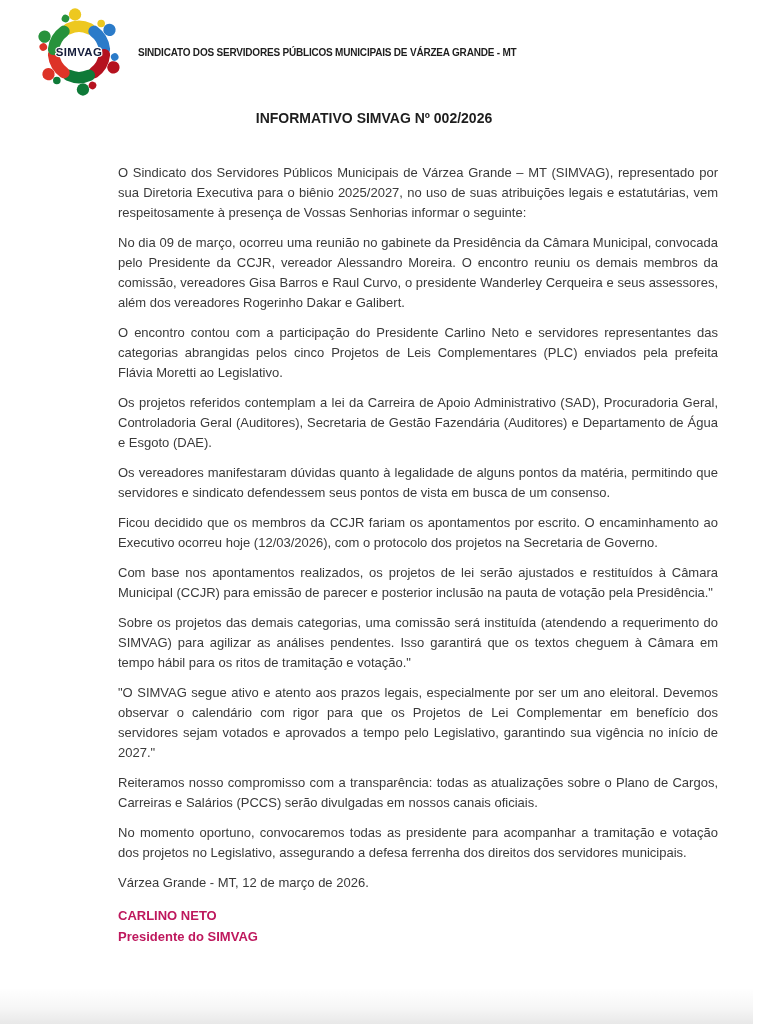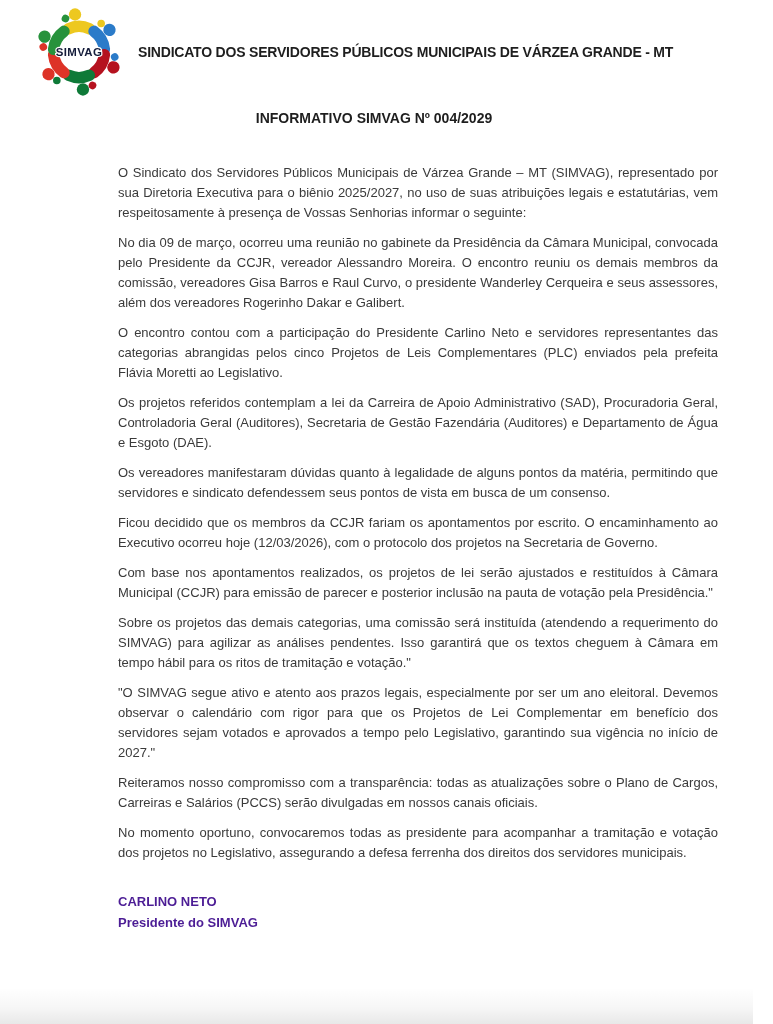--- a/index.html
+++ b/index.html
@@ -19,21 +19,21 @@
     position: absolute;
     left: 35px;
     top: 8px;
     width: 715px;
     display: flex;
     align-items: center;
     gap: 15px;
   }
   .logo { width: 88px; height: 88px; flex: none; }
   .org-name {
-    font-size: 14px;
+    font-size: 10px;
     font-weight: bold;
     color: #1e1e1e;
     letter-spacing: -0.2px;
     white-space: nowrap;
   }
 
   
   .doc-title {
     position: absolute;
     top: 110px;
@@ -55,21 +55,21 @@
     line-height: 20px;
     color: #3a3a3a;
   }
   .doc-body p.para {
     text-align: justify;
     text-justify: inter-word;
     margin-bottom: 10px;
   }
   .dateline { margin-top: 2px; }
 
-  .signature { margin-top: 28px; font-weight: bold; color: #4c1d95; }
+  .signature { margin-top: 12px; font-weight: bold; color: #be185d; }
   .sig-name { line-height: 21px; }
   .sig-role { line-height: 21px; }
 
   
   .bottom-shade {
     position: absolute;
     left: 0; bottom: 0;
     width: 100%; height: 36px;
     background: linear-gradient(180deg, rgba(0,0,0,0) 0%, rgba(0,0,0,0.035) 55%, rgba(0,0,0,0.09) 100%);
     pointer-events: none;
@@ -111,35 +111,36 @@
       <g transform="rotate(300 50 50)">
         <path d="M 38.2 23.5 A 29 29 0 0 1 61.8 23.5" fill="none" stroke-width="13" stroke-linecap="round" stroke="#27923c"></path>
         <circle cx="45.5" cy="7.4" r="7" fill="#27923c"></circle>
         <circle cx="75.2" cy="17.7" r="4.3" fill="#27923c"></circle>
       </g>
       <text x="50" y="54.5" text-anchor="middle" font-family="Liberation Sans, sans-serif" font-size="13" font-weight="bold" letter-spacing="0.4" stroke-width="2.6" paint-order="stroke" stroke-linejoin="round" stroke="#ffffff" fill="#141c3a">SIMVAG</text>
     </svg>
     <h1 class="org-name">SINDICATO DOS SERVIDORES PÚBLICOS MUNICIPAIS DE VÁRZEA GRANDE - MT</h1>
   </header>
 
-  <h2 class="doc-title">INFORMATIVO SIMVAG Nº 004/2029</h2>
+  <h2 class="doc-title">INFORMATIVO SIMVAG Nº 002/2026</h2>
 
   <main class="doc-body">
     <p class="para">O Sindicato dos Servidores Públicos Municipais de Várzea Grande – MT (SIMVAG), representado por sua Diretoria Executiva para o biênio 2025/2027, no uso de suas atribuições legais e estatutárias, vem respeitosamente à presença de Vossas Senhorias informar o seguinte:</p>
     <p class="para">No dia 09 de março, ocorreu uma reunião no gabinete da Presidência da Câmara Municipal, convocada pelo Presidente da CCJR, vereador Alessandro Moreira. O encontro reuniu os demais membros da comissão, vereadores Gisa Barros e Raul Curvo, o presidente Wanderley Cerqueira e seus assessores, além dos vereadores Rogerinho Dakar e Galibert.</p>
     <p class="para">O encontro contou com a participação do Presidente Carlino Neto e servidores representantes das categorias abrangidas pelos cinco Projetos de Leis Complementares (PLC) enviados pela prefeita Flávia Moretti ao Legislativo.</p>
     <p class="para">Os projetos referidos contemplam a lei da Carreira de Apoio Administrativo (SAD), Procuradoria Geral, Controladoria Geral (Auditores), Secretaria de Gestão Fazendária (Auditores) e Departamento de Água e Esgoto (DAE).</p>
     <p class="para">Os vereadores manifestaram dúvidas quanto à legalidade de alguns pontos da matéria, permitindo que servidores e sindicato defendessem seus pontos de vista em busca de um consenso.</p>
     <p class="para">Ficou decidido que os membros da CCJR fariam os apontamentos por escrito. O encaminhamento ao Executivo ocorreu hoje (12/03/2026), com o protocolo dos projetos na Secretaria de Governo.</p>
     <p class="para">Com base nos apontamentos realizados, os projetos de lei serão ajustados e restituídos à Câmara Municipal (CCJR) para emissão de parecer e posterior inclusão na pauta de votação pela Presidência."</p>
     <p class="para">Sobre os projetos das demais categorias, uma comissão será instituída (atendendo a requerimento do SIMVAG) para agilizar as análises pendentes. Isso garantirá que os textos cheguem à Câmara em tempo hábil para os ritos de tramitação e votação."</p>
     <p class="para">"O SIMVAG segue ativo e atento aos prazos legais, especialmente por ser um ano eleitoral. Devemos observar o calendário com rigor para que os Projetos de Lei Complementar em benefício dos servidores sejam votados e aprovados a tempo pelo Legislativo, garantindo sua vigência no início de 2027."</p>
     <p class="para">Reiteramos nosso compromisso com a transparência: todas as atualizações sobre o Plano de Cargos, Carreiras e Salários (PCCS) serão divulgadas em nossos canais oficiais.</p>
     <p class="para">No momento oportuno, convocaremos todas as presidente para acompanhar a tramitação e votação dos projetos no Legislativo, assegurando a defesa ferrenha dos direitos dos servidores municipais.</p>
 
+    <p class="dateline">Várzea Grande - MT, 12 de março de 2026.</p>
 
     <div class="signature">
       <div class="sig-name">CARLINO NETO</div>
       <div class="sig-role">Presidente do SIMVAG</div>
     </div>
   </main>
 
   <div class="bottom-shade"></div>
 </div>
 

